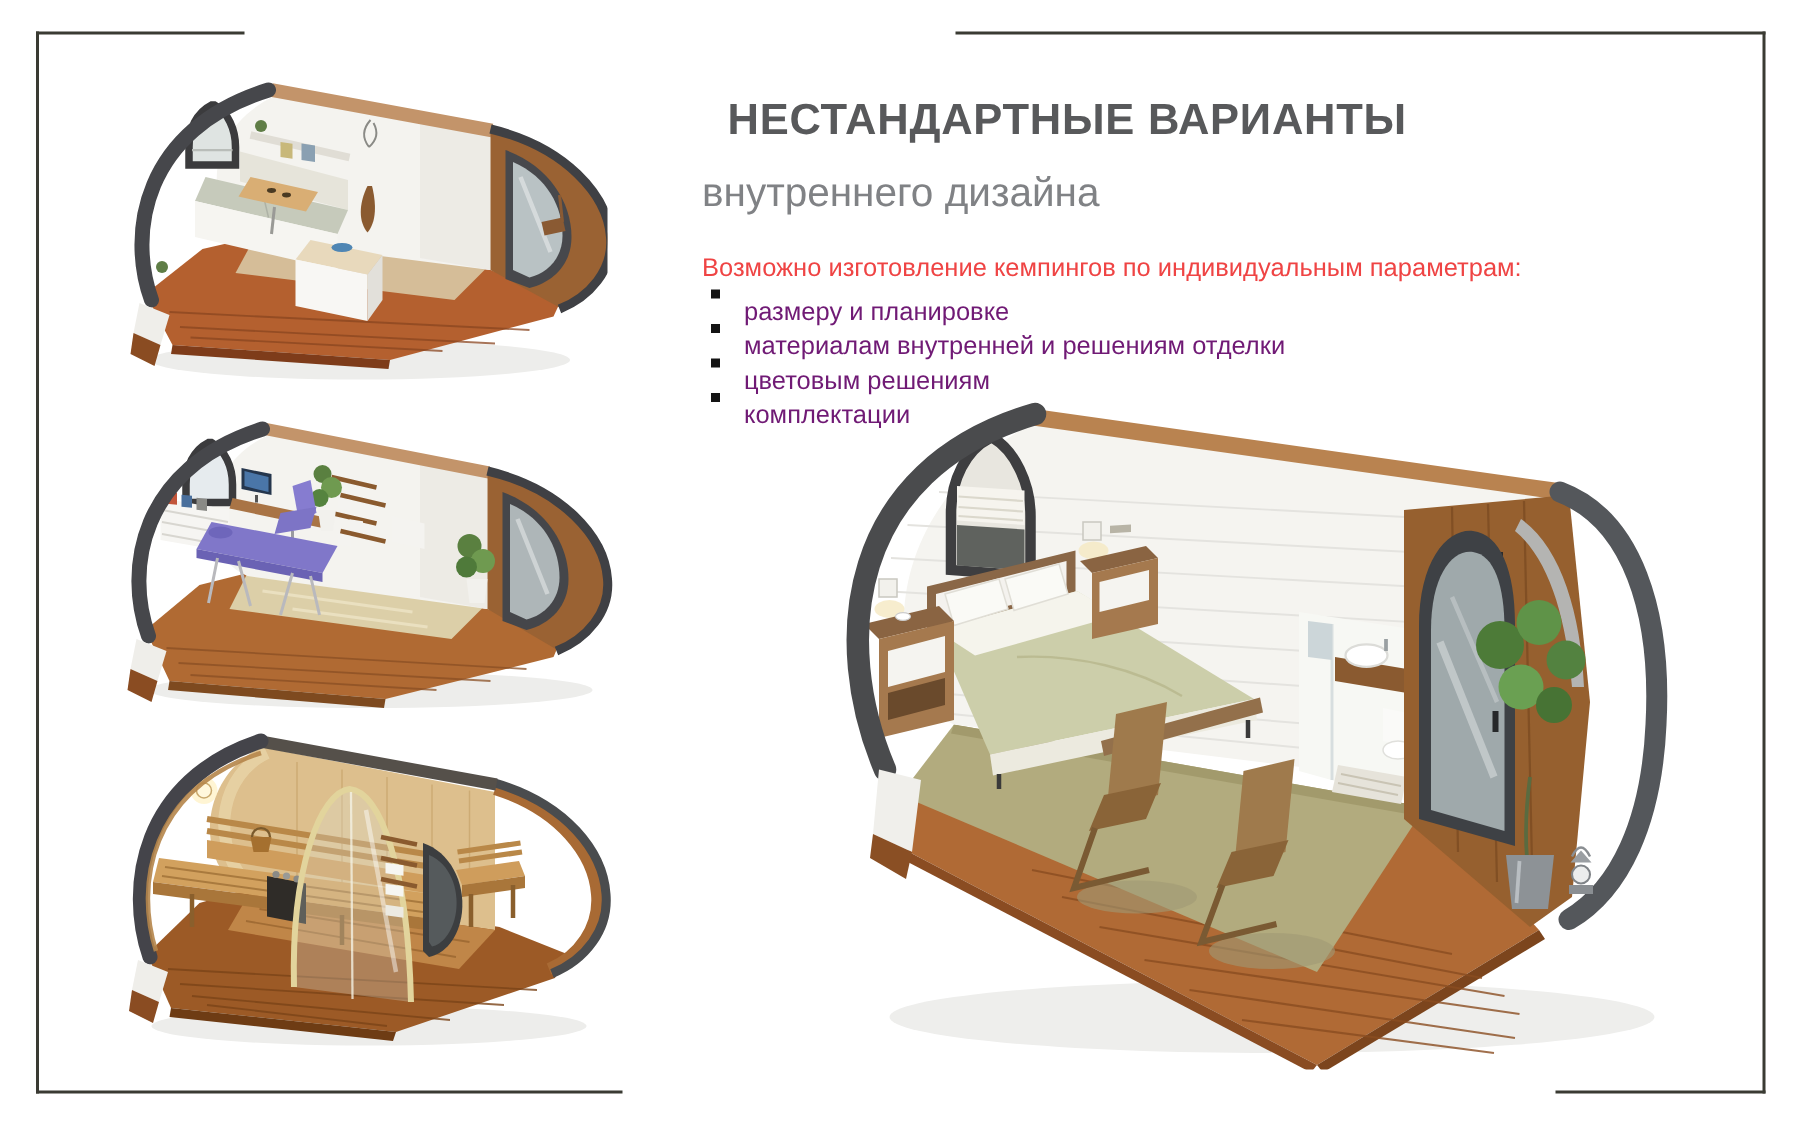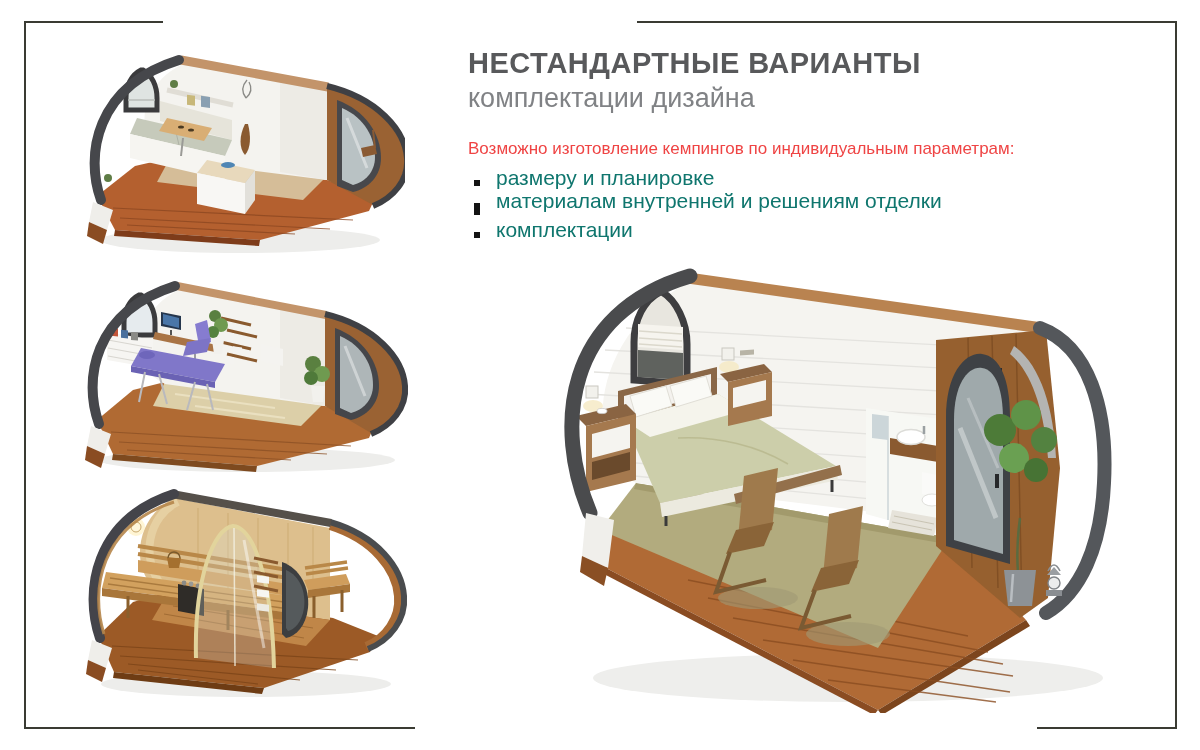--- a/index.html
+++ b/index.html
@@ -1,56 +1,57 @@
 <!DOCTYPE html>
 <html><head>
 <meta charset="utf-8">
 <style>
   html,body{margin:0;padding:0;background:#ffffff;}
   .slide{position:relative;width:1200px;height:750px;background:#ffffff;overflow:hidden;
          font-family:"Liberation Sans", sans-serif;}
   .frame-seg{position:absolute;background:#3a3b33;}
   .textblock{position:absolute;left:468px;top:48px;width:580px;}
-  .title{margin:0;font-size:29px;font-weight:bold;letter-spacing:.5px;color:#58595b;line-height:1.1;}
+  .title{margin:17px;font-size:29px;font-weight:bold;letter-spacing:.5px;color:#58595b;line-height:1.1;}
   .subtitle{margin:4px 0 0 0;font-size:27px;font-weight:normal;color:#808285;line-height:1.1;}
   .intro{margin:24px 0 0 0;font-size:17px;color:#ef4444;line-height:1.25;}
   ul.bullets{list-style:none;margin:7px 0 0 0;padding:0;}
-  ul.bullets li{display:flex;align-items:flex-end;font-size:21px;color:#0f766e;line-height:23px;}
+  ul.bullets li{display:flex;align-items:flex-start;font-size:17px;color:#701a75;line-height:23px;}
   ul.bullets .sq{flex:0 0 auto;width:6px;height:6px;background:#141414;margin:0 16px 0 6px;
                  transform:translateY(-3px);}
   .fig{position:absolute;}
   .fig svg{display:block;}
 </style>
 </head>
 <body>
 
 <div class="slide">
 
   <div class="frame-seg" style="left:24px;top:21px;width:2px;height:708px;"></div>
   <div class="frame-seg" style="left:1175px;top:21px;width:2px;height:708px;"></div>
   <div class="frame-seg" style="left:24px;top:21px;width:139px;height:2px;"></div>
   <div class="frame-seg" style="left:637px;top:21px;width:540px;height:2px;"></div>
   <div class="frame-seg" style="left:24px;top:727px;width:391px;height:2px;"></div>
   <div class="frame-seg" style="left:1037px;top:727px;width:140px;height:2px;"></div>
 
   <div class="textblock">
     <h1 class="title">НЕСТАНДАРТНЫЕ ВАРИАНТЫ</h1>
-    <h2 class="subtitle">комплектации дизайна</h2>
+    <h2 class="subtitle">внутреннего дизайна</h2>
     <p class="intro">Возможно изготовление кемпингов по индивидуальным параметрам:</p>
     <ul class="bullets">
       <li>
           <span class="sq"></span>
           <span>размеру и планировке</span>
         </li>
       <li>
           <span class="sq"></span>
           <span>материалам внутренней и решениям отделки</span>
         </li>
       <li>
           <span class="sq"></span>
+          <span>цветовым решениям</span>
         </li>
       <li>
           <span class="sq"></span>
           <span>комплектации</span>
         </li>
     </ul>
   </div>
 
   <figure class="fig" style="left:75px;top:48px;margin:0;">
   <svg width="330" height="215" viewBox="0 0 330 215">

